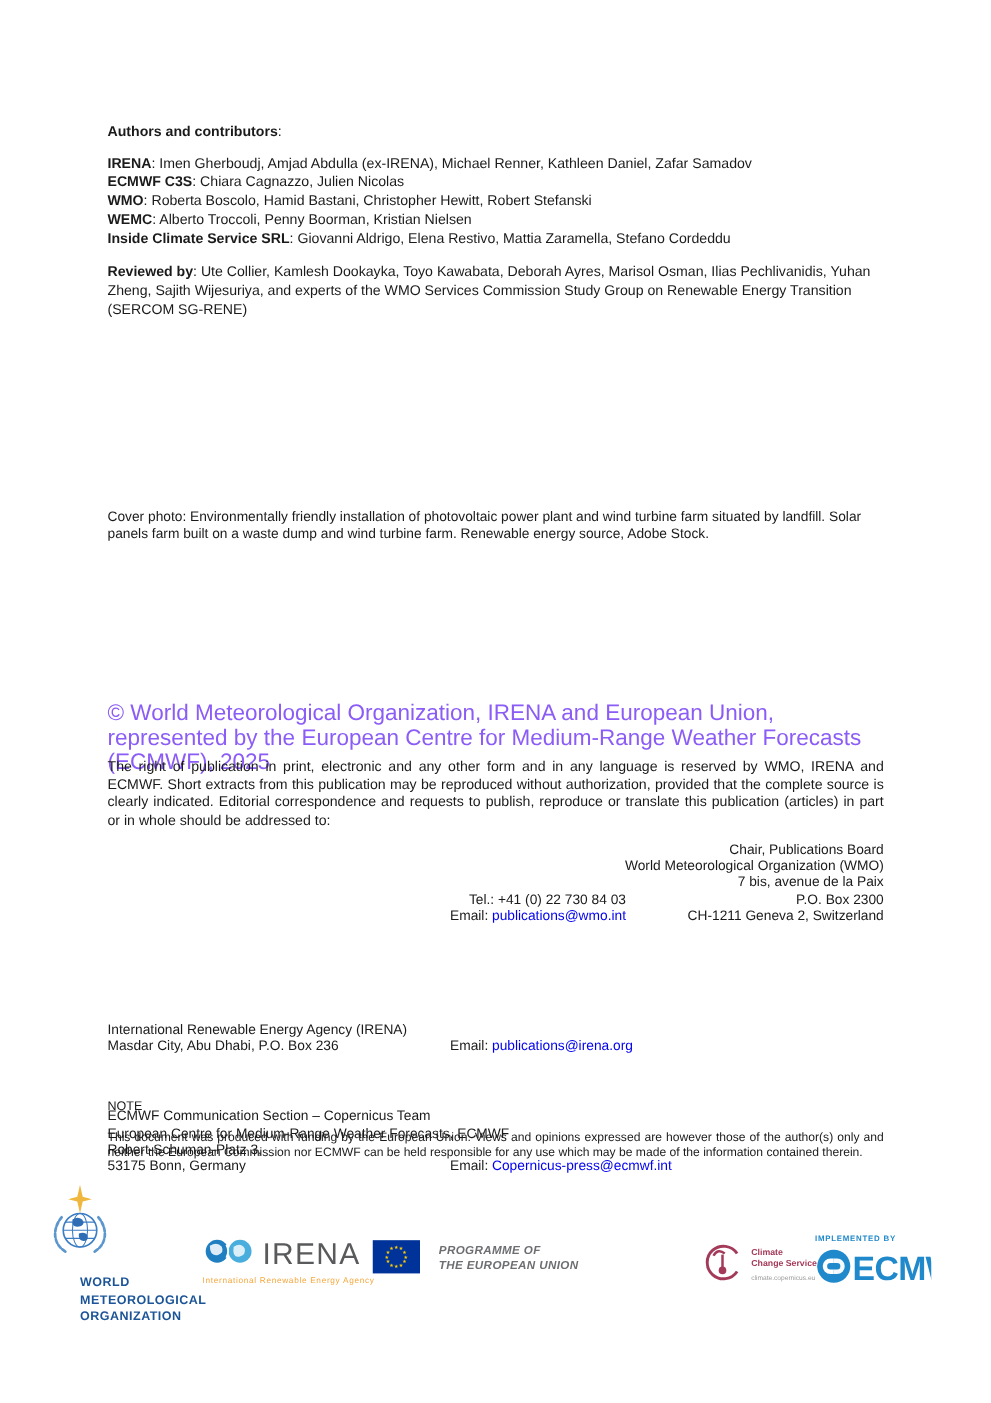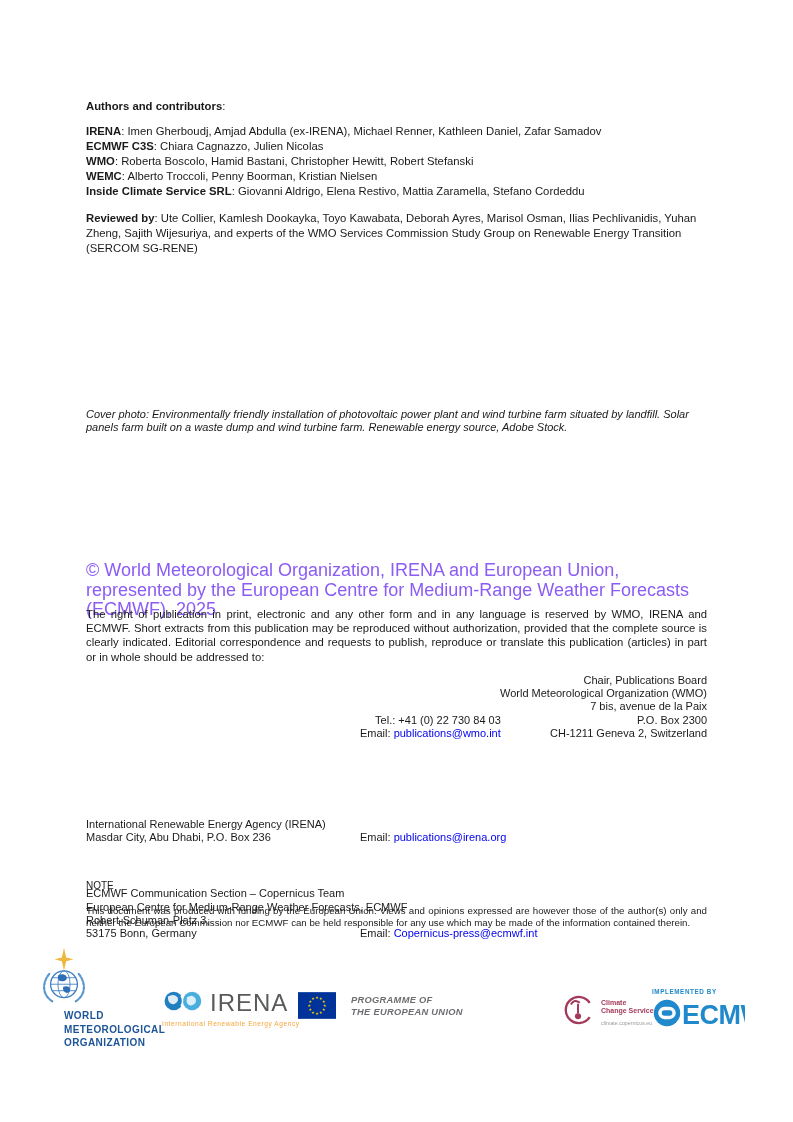--- a/index.html
+++ b/index.html
@@ -57,21 +57,21 @@
   <div class="abs content" style="top:124px;">
     <div class="authors-line"><b>IRENA</b><span>: Imen Gherboudj, Amjad Abdulla (ex-IRENA), Michael Renner, Kathleen Daniel, Zafar Samadov</span></div>
     <div class="authors-line"><b>ECMWF C3S</b><span>: Chiara Cagnazzo, Julien Nicolas</span></div>
     <div class="authors-line"><b>WMO</b><span>: Roberta Boscolo, Hamid Bastani, Christopher Hewitt, Robert Stefanski</span></div>
     <div class="authors-line"><b>WEMC</b><span>: Alberto Troccoli, Penny Boorman, Kristian Nielsen</span></div>
     <div class="authors-line"><b>Inside Climate Service SRL</b><span>: Giovanni Aldrigo, Elena Restivo, Mattia Zaramella, Stefano Cordeddu</span></div>
   </div>
 
   <p class="abs content reviewed" style="top:211px;"><b>Reviewed by</b><span>: Ute Collier, Kamlesh Dookayka, Toyo Kawabata, Deborah Ayres, Marisol Osman, Ilias Pechlivanidis, Yuhan Zheng, Sajith Wijesuriya, and experts of the WMO Services Commission Study Group on Renewable Energy Transition (SERCOM SG-RENE)</span></p>
 
-  <p class="abs content cover" style="top:408px;font-style:italic;">Cover photo: Environmentally friendly installation of photovoltaic power plant and wind turbine farm situated by landfill. Solar panels farm built on a waste dump and wind turbine farm. Renewable energy source, Adobe Stock.</p>
+  <p class="abs content cover" style="top:408px;">Cover photo: Environmentally friendly installation of photovoltaic power plant and wind turbine farm situated by landfill. Solar panels farm built on a waste dump and wind turbine farm. Renewable energy source, Adobe Stock.</p>
 
   <h2 class="abs content copyright-heading" style="top:561px;">© World Meteorological Organization, IRENA and European Union, represented by the European Centre for Medium-Range Weather Forecasts (ECMWF), 2025</h2>
 
   <p class="abs content rights" style="top:607px;">The right of publication in print, electronic and any other form and in any language is reserved by WMO, IRENA and ECMWF. Short extracts from this publication may be reproduced without authorization, provided that the complete source is clearly indicated. Editorial correspondence and requests to publish, reproduce or translate this publication (articles) in part or in whole should be addressed to:</p>
 
   <div class="abs content contact-block small-line" style="top:674px;text-align:right;">
     <div>Chair, Publications Board</div>
     <div>World Meteorological Organization (WMO)</div>
     <div>7 bis, avenue de la Paix</div>
     <div>P.O. Box 2300</div>
@@ -111,21 +111,21 @@
         <ellipse cx="60" cy="86" rx="14" ry="31" fill="none" stroke="#3C7DC4" stroke-width="2"></ellipse>
         <line x1="29" y1="86" x2="91" y2="86" stroke="#3C7DC4" stroke-width="2"></line>
         <line x1="33" y1="71" x2="87" y2="71" stroke="#3C7DC4" stroke-width="2"></line>
         <line x1="33" y1="101" x2="87" y2="101" stroke="#3C7DC4" stroke-width="2"></line>
         <path d="M46 66 q10 -6 18 0 q6 8 -2 12 q-12 4 -16 -4 z" fill="#2F6DB5"></path>
         <path d="M58 92 q12 -4 16 4 q2 10 -8 10 q-10 -2 -8 -14 z" fill="#2F6DB5"></path>
         <path d="M26 62 C 8 84, 10 112, 34 126" fill="none" stroke="#5B96CE" stroke-width="5" stroke-linecap="round" stroke-dasharray="7 4"></path>
         <path d="M94 62 C 112 84, 110 112, 86 126" fill="none" stroke="#5B96CE" stroke-width="5" stroke-linecap="round" stroke-dasharray="7 4"></path>
       </svg>
     </div>
-    <div class="wmo-text" style="margin-top:0; margin-left:28px;">
+    <div class="wmo-text" style="margin-top:10px; margin-left:28px;">
       <div>WORLD</div>
       <div>METEOROLOGICAL</div>
       <div>ORGANIZATION</div>
     </div>
   </div>
 
   <div class="abs" style="left:162px; top:988px;">
     <div class="irena-row">
       <span>
         <svg width="44" height="26" viewBox="0 0 60 34">

